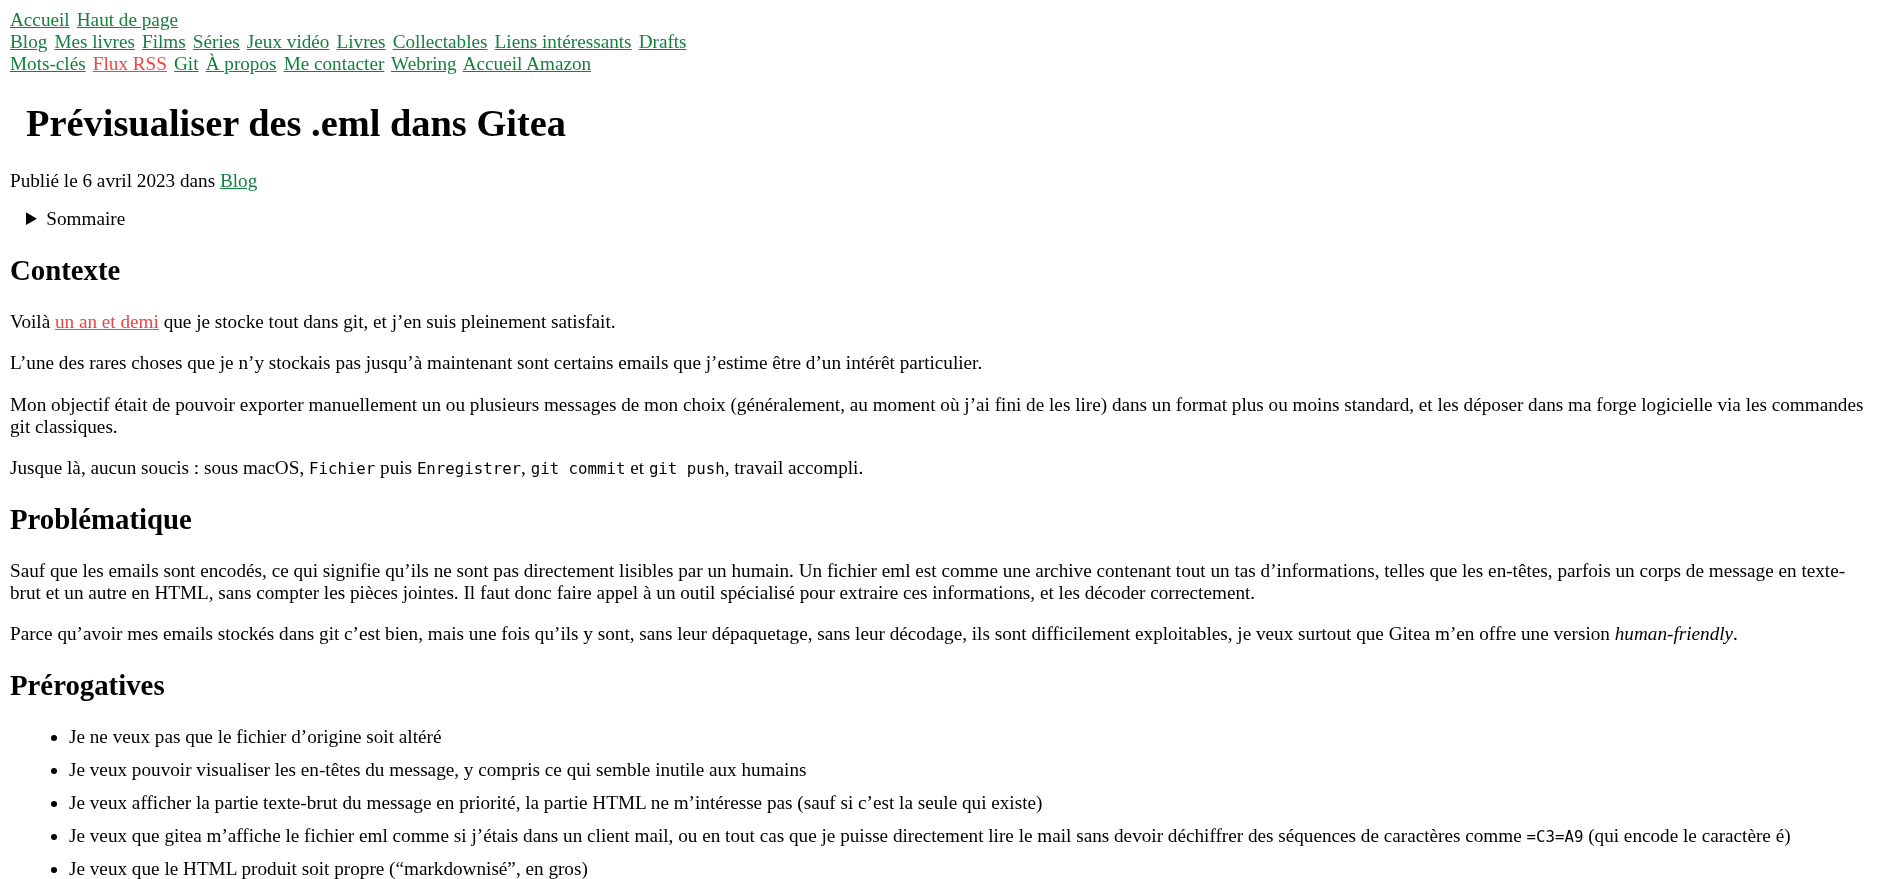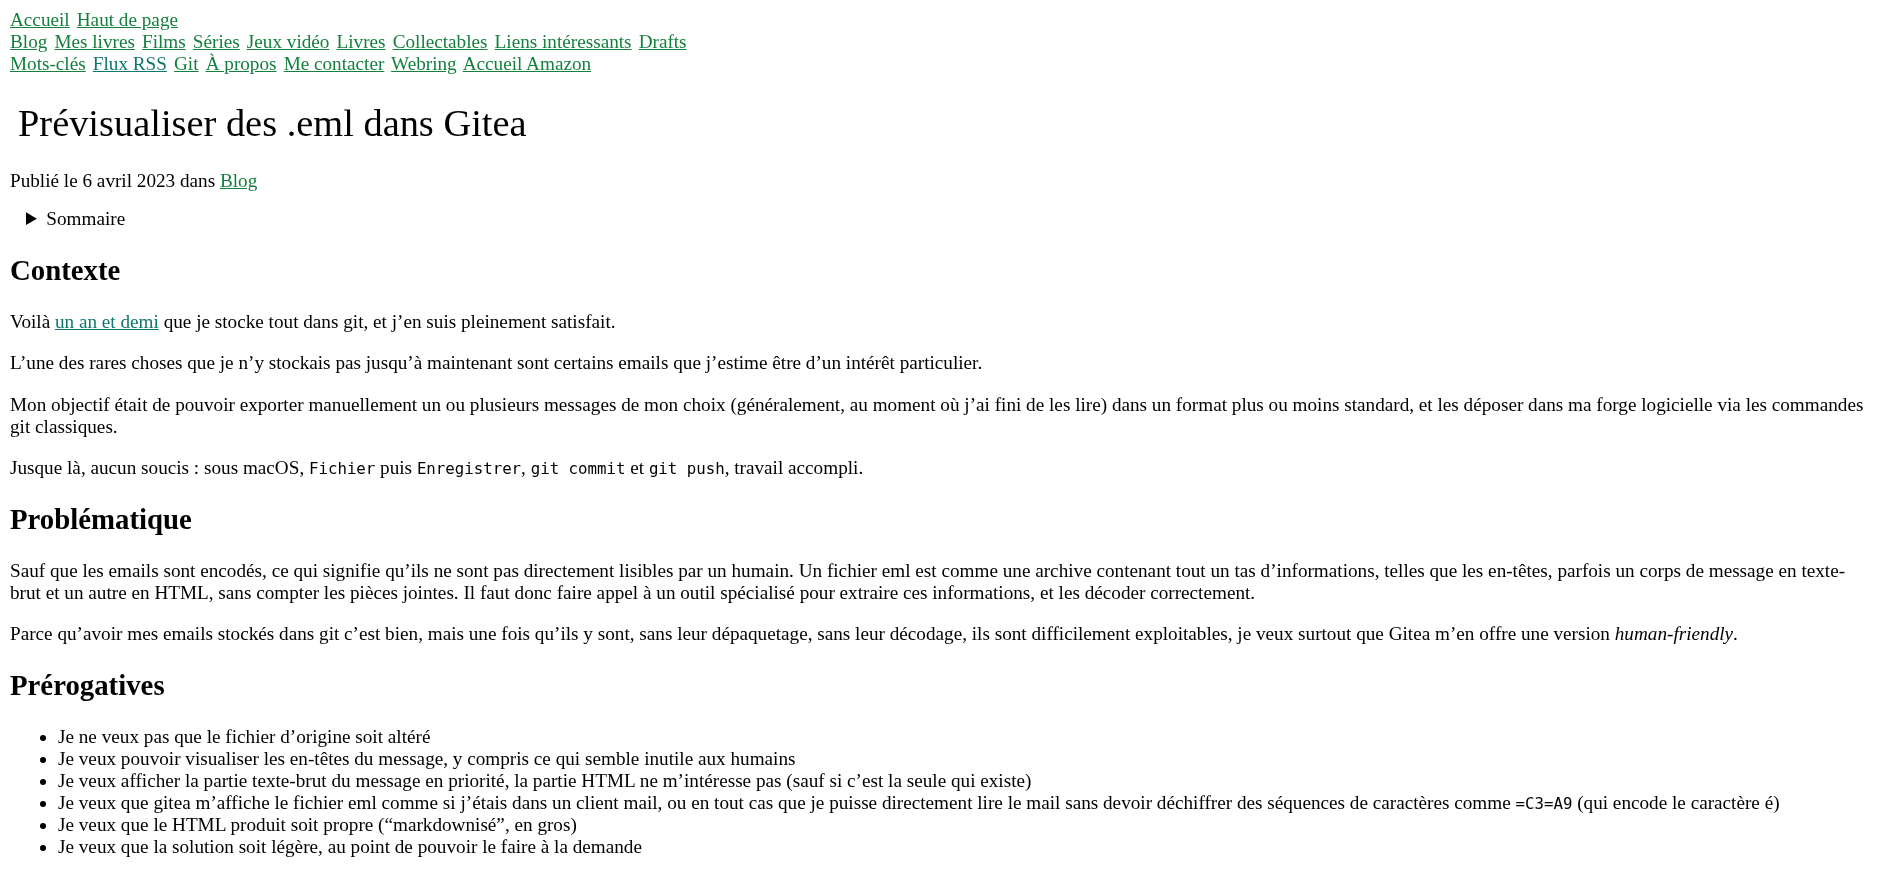--- a/index.html
+++ b/index.html
@@ -5,37 +5,37 @@
   html, body {
     background: #ffffff;
     color: #000000;
   }
   body {
     margin: 9px 10px;
     font-family: "Liberation Serif", serif;
     font-size: 19.2px;
     line-height: normal;
   }
-  a { color: #0f766e; text-decoration: underline; cursor: pointer; }
+  a { color: #ef4444; text-decoration: underline; cursor: pointer; }
   a.visited { color: #15803d; }
   nav .nav-row { display: block; }
   nav a { margin-right: 0.12em; }
-  h1 { font-size: 2em; font-weight: normal; margin: 0.67em 8px; }
+  h1 { font-size: 2em; font-weight: bold; margin: 0.67em 16px; }
   h2 { font-size: 1.5em; font-weight: bold; margin: 0.83em 0; }
   p { margin: 1em 0; }
   p.post-meta { margin: 1em 0 0.15em 0; }
   details { margin: 16px; }
   summary { cursor: pointer; }
   code {
     font-family: "DejaVu Sans Mono", monospace;
     font-size: 0.82em;
   }
   em { font-style: italic; }
   ul { margin: 1em 0; padding-left: 48px; }
-  li { margin: 0; }
+  li { margin: 11px; }
 </style>
 </head>
 <body>
 
 <nav id="site-nav">
     <div class="nav-row"><a href="#" class="visited">Accueil</a> <a href="#" class="visited">Haut de page</a></div>
     <div class="nav-row"><a href="#" class="visited">Blog</a> <a href="#" class="visited">Mes livres</a> <a href="#" class="visited">Films</a> <a href="#" class="visited">Séries</a> <a href="#" class="visited">Jeux vidéo</a> <a href="#" class="visited">Livres</a> <a href="#" class="visited">Collectables</a> <a href="#" class="visited">Liens intéressants</a> <a href="#" class="visited">Drafts</a></div>
     <div class="nav-row"><a href="#" class="visited">Mots-clés</a> <a href="#">Flux RSS</a> <a href="#" class="visited">Git</a> <a href="#" class="visited">À propos</a> <a href="#" class="visited">Me contacter</a> <a href="#" class="visited">Webring</a> <a href="#" class="visited">Accueil Amazon</a></div>
   </nav>
 

